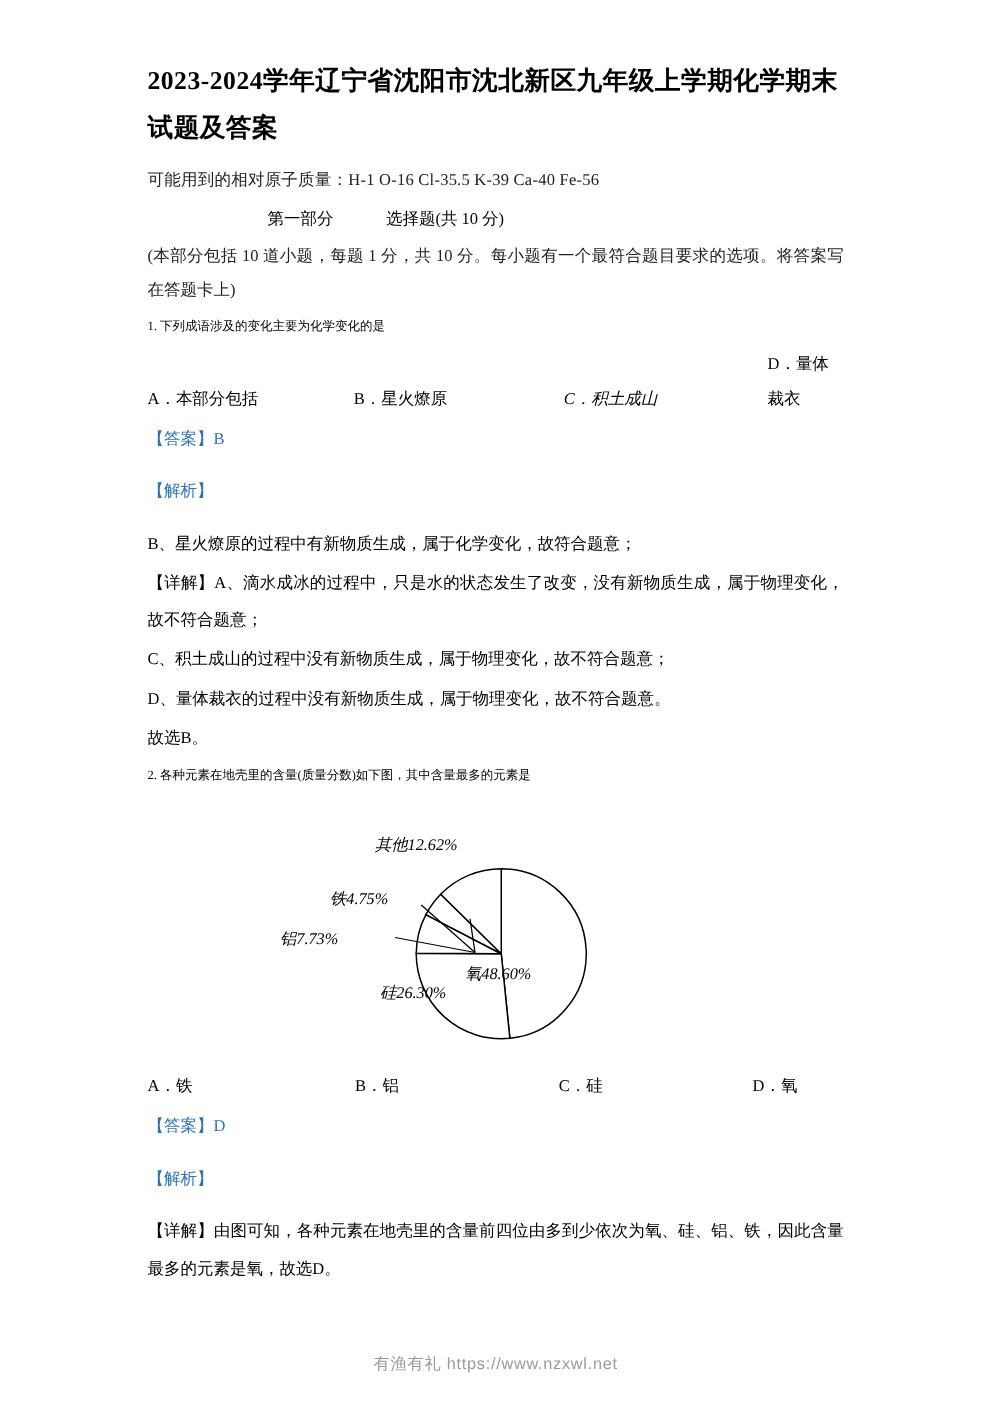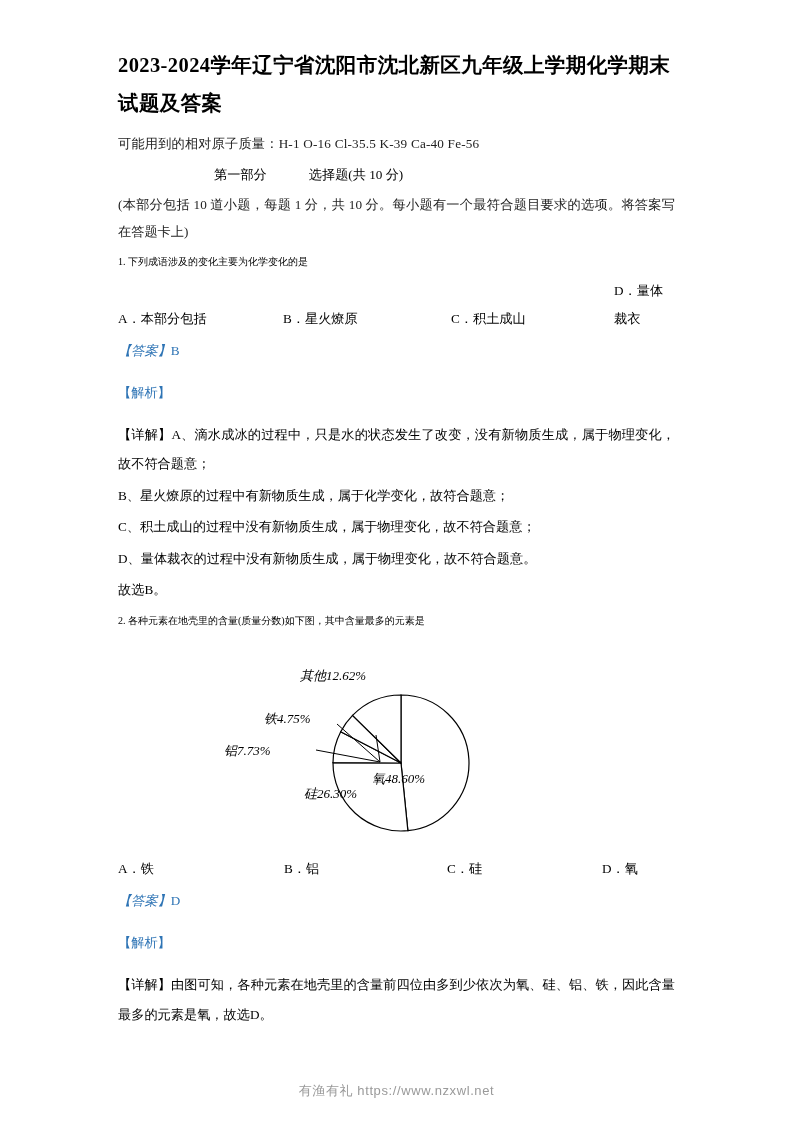--- a/index.html
+++ b/index.html
@@ -63,31 +63,30 @@
     font-size: 13.2px;
     line-height: 28px;
     position: relative;
     margin-top: 1px;
   }
   .options span.opt {
     display: inline-block;
   }
   .opt-a { width: 165px; }
   .opt-b { width: 168px; }
-  .opt-c { width: 163px; }
+  .opt-c { width: 163px; font-style: italic; }
   .opt-d { width: 60px; }
   .answer-tag, .analysis-tag {
     color: #2e74b5;
     font-size: 13.2px;
     line-height: 29px;
     margin-top: 3px;
   }
   .bracket {
     color: #2e74b5;
-    font-style: italic;
   }
   .ans-val {
     color: #2e74b5;
   }
   .explain {
     font-size: 13.2px;
     line-height: 29.5px;
     margin: 2px 0 0 0;
     text-align: justify;
   }
@@ -149,22 +148,22 @@
   <div class="options">
     <span class="opt opt-a">A．本部分包括</span><span class="opt opt-b">B．星火燎原</span><span class="opt opt-c">C．积土成山</span><span class="opt opt-d">D．量体裁衣</span>
   </div>
 
   <p class="answer-tag">
     <span class="bracket">【答案】</span><span class="ans-val">B</span>
   </p>
 
   <p class="analysis-tag">【解析】</p>
 
+  <p class="explain">B、星火燎原的过程中有新物质生成，属于化学变化，故符合题意；</p>
   <p class="explain">【详解】A、滴水成冰的过程中，只是水的状态发生了改变，没有新物质生成，属于物理变化，故不符合题意；</p>
-  <p class="explain">B、星火燎原的过程中有新物质生成，属于化学变化，故符合题意；</p>
   <p class="explain">C、积土成山的过程中没有新物质生成，属于物理变化，故不符合题意；</p>
   <p class="explain">D、量体裁衣的过程中没有新物质生成，属于物理变化，故不符合题意。</p>
   <p class="explain">故选B。</p>
 
   <p class="q-line">
     <span>2.</span>
     <span>各种元素在地壳里的含量(质量分数)如下图，其中含量最多的元素是</span>
   </p>
 
   <div class="chart-wrap">

